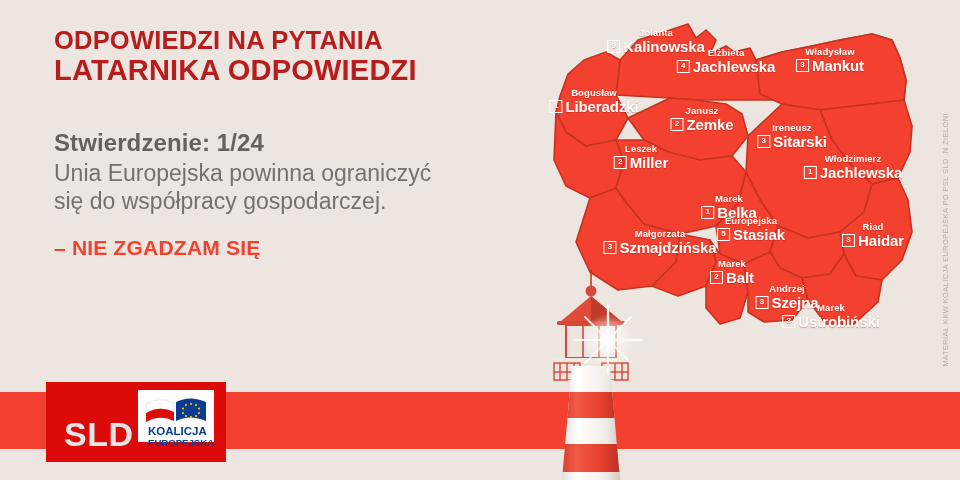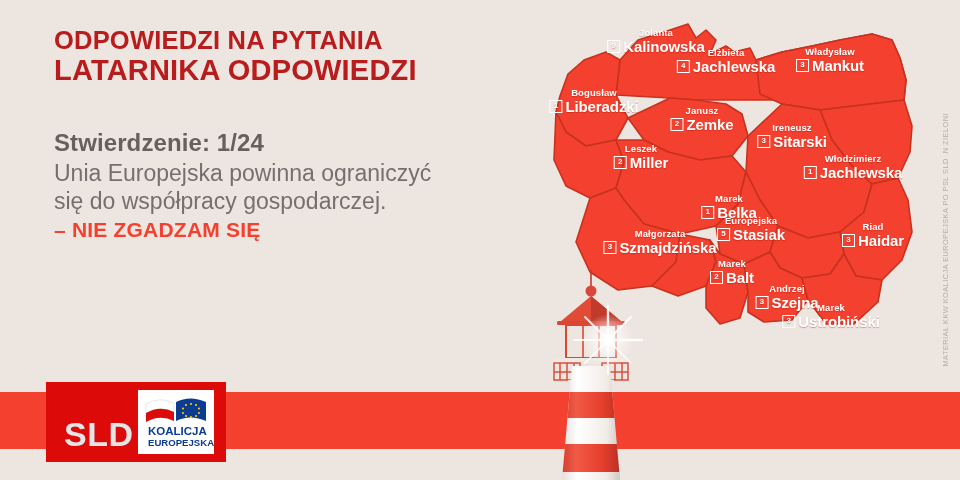--- a/index.html
+++ b/index.html
@@ -12,21 +12,21 @@
 
   
   .band{position:absolute;left:0;top:392px;width:960px;height:57px;background:#F4402E;z-index:2;}
 
   
   .copy{position:absolute;left:54px;top:26px;width:430px;z-index:6;}
   .h1{color:#b91c1c;font-weight:bold;font-size:25.5px;line-height:1.13;letter-spacing:.2px;}
   .h1 .l2{font-size:29px;display:block;margin-top:-1px;}
   .stmt-label{color:#66615E;font-weight:bold;font-size:24px;margin-top:42px;letter-spacing:.1px;}
   .stmt-body{color:#757070;font-size:23px;line-height:1.23;margin-top:2px;font-weight:400;}
-  .answer{color:#F4402E;font-weight:bold;font-size:21px;margin-top:3px;letter-spacing:.2px;}
+  .answer{color:#F4402E;font-weight:bold;font-size:21px;margin-top:21px;letter-spacing:.2px;}
 
   
   .mapwrap{position:absolute;left:520px;top:0px;width:420px;height:330px;z-index:3;}
   .mapwrap svg{display:block;width:100%;height:100%;}
   .labels{position:absolute;left:520px;top:0;width:420px;height:330px;z-index:4;pointer-events:none;}
   .lbl{position:absolute;color:#ffffff;white-space:nowrap;text-align:center;
        text-shadow:0 1px 1px rgba(140,20,10,.35);}
   .lbl .first{display:block;font-size:9.5px;font-weight:bold;line-height:1;letter-spacing:.1px;}
   .lbl .row{display:flex;align-items:center;gap:3px;line-height:1;margin-top:1px;}
   .lbl .last{font-size:15px;font-weight:bold;letter-spacing:-.1px;}
@@ -35,21 +35,21 @@
          font-size:8px;font-weight:bold;line-height:1;flex:0 0 auto;}
   .lbl.ctr .first{text-align:center;}
 
   
   .lh{position:absolute;left:516px;top:266px;width:150px;height:214px;z-index:5;}
   .lh svg{display:block;}
 
   
   .logoblock{position:absolute;left:46px;top:382px;width:180px;height:80px;background:#DD0A0A;z-index:7;}
   .sld{position:absolute;left:18px;top:33px;color:#e5e5e5;font-size:34px;font-weight:bold;letter-spacing:.5px;}
-  .ke{position:absolute;left:92px;top:8px;width:76px;height:64px;background:#fff;}
+  .ke{position:absolute;left:92px;top:8px;width:76px;height:52px;background:#fff;}
   .ke svg{display:block;}
 
   
   .vert{position:absolute;right:4px;top:0;height:480px;width:22px;z-index:8;
         display:flex;align-items:center;justify-content:center;}
   .vert span{writing-mode:vertical-rl;transform:rotate(180deg);
              color:#B8ADA6;font-size:7.4px;letter-spacing:.45px;white-space:nowrap;}
 </style>
 </head>
 <body>

